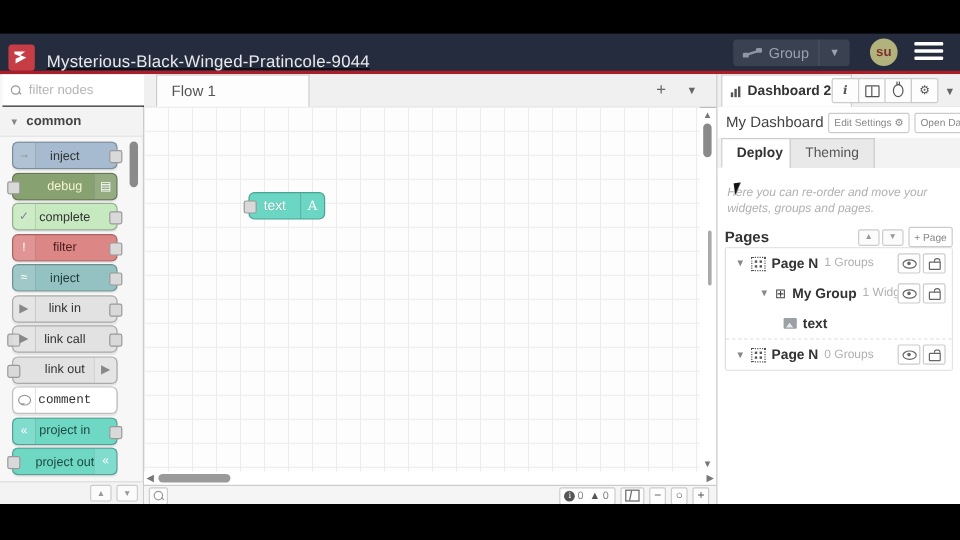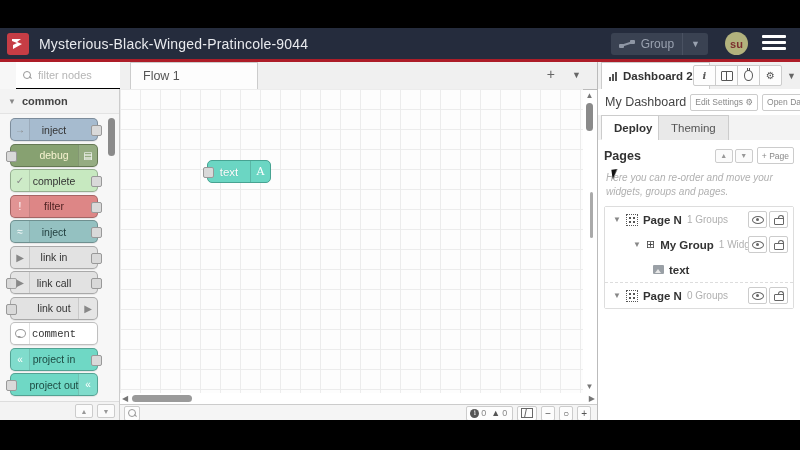--- a/index.html
+++ b/index.html
@@ -3,21 +3,21 @@
 <meta charset="utf-8">
 <style>
   html,body{margin:0;padding:0;background:#000;}
   #app{position:relative;width:800px;height:450px;overflow:hidden;background:#000;
        font-family:"Liberation Sans","DejaVu Sans",sans-serif;-webkit-font-smoothing:antialiased;}
   .abs{position:absolute;}
 
   
   #bar-top{left:0;top:0;width:800px;height:28px;background:#000;}
   #header{left:0;top:28px;width:800px;height:31px;background:#252c3d;border-bottom:3px solid #ad1d28;
-          display:flex;align-items:center;}
+          display:flex;align-items:flex-end;text-decoration:underline;}
   #logo{width:22px;height:22px;margin-left:7px;background:#c63d45;border-radius:3px;
         display:flex;align-items:center;justify-content:center;}
   #logo svg{display:block;}
   #header-title{color:#e8eaee;font-size:14px;margin-left:10px;letter-spacing:.2px;}
   #deploy-group{position:absolute;right:92px;top:5px;height:22px;background:#3a4252;border-radius:3px;
                 display:flex;align-items:center;color:#9aa2b0;font-size:12px;}
   .deploy-icon{display:inline-block;width:16px;height:10px;position:relative;margin:0 6px 0 8px;}
   .deploy-icon i{position:absolute;width:5px;height:4px;background:#8f97a5;border-radius:1px;}
   .deploy-icon i:nth-child(1){left:0;top:5px;}
   .deploy-icon i:nth-child(2){right:0;top:1px;}
@@ -27,21 +27,21 @@
           color:#7c2f2f;font-size:11px;font-weight:bold;display:flex;align-items:center;justify-content:center;}
   #hamburger{position:absolute;right:14px;top:7px;width:24px;}
   #hamburger i{display:block;height:3px;background:#fff;margin-bottom:3px;border-radius:1px;}
 
   
   #main{left:0;top:62px;width:800px;height:358px;background:#fff;}
   #bar-bottom{left:0;top:420px;width:800px;height:30px;background:#000;}
 
   
   #palette{left:0;top:0;width:119px;height:358px;background:#f7f7f7;border-right:1px solid #ccc;}
-  #palette-search{position:absolute;left:16px;top:0;width:119px;height:26px;background:#fff;border-bottom:1px solid #000000;
+  #palette-search{position:absolute;left:2px;top:0;width:119px;height:26px;background:#fff;border-bottom:1px solid #000000;
                   display:flex;align-items:center;}
   .mag{display:inline-block;width:8px;height:8px;position:relative;margin:0 5px 0 7px;flex:none;}
   .mag::before{content:'';position:absolute;left:0;top:0;width:6px;height:6px;border:1px solid #999;border-radius:50%;}
   .mag::after{content:'';position:absolute;left:6px;top:6px;width:3px;height:1px;background:#999;transform:rotate(45deg);}
   #palette-search input{border:0;outline:none;width:80px;font-size:11px;color:#555;background:transparent;}
   #palette-search input::placeholder{color:#b5b5b5;}
   #palette-cat{position:absolute;left:0;top:27px;width:119px;height:24px;background:#f3f3f3;border-bottom:1px solid #e3e3e3;
                display:flex;align-items:center;font-size:11px;font-weight:bold;color:#444;}
   #palette-cat .chev{color:#888;font-size:8px;margin:0 6px 0 8px;}
   #palette-list{position:absolute;left:0;top:52px;width:119px;height:288px;overflow:hidden;}
@@ -344,29 +344,29 @@
           <span>Open Dashboard</span>&nbsp;
         </span>
       </div>
 
       <div id="sb-subtabs">
         <div class="subtab" id="subtab-layout">Deploy</div>
         <div class="subtab" id="subtab-theming">Theming</div>
       </div>
 
       <div id="sb-content">
+        <div id="helper">
+          <span>Here you can re-order and move your widgets, groups and pages.</span>
+          <span id="cursor"></span>
+        </div>
         <div id="pages-row">
           <span class="h">Pages</span>
           <span class="tinybtn">▲</span>
           <span class="tinybtn">▼</span>
           <span class="minibtn" style="margin-left:2px;">+ Page</span>
-        </div>
-        <div id="helper">
-          <span>Here you can re-order and move your widgets, groups and pages.</span>
-          <span id="cursor"></span>
         </div>
         <div id="tree">
             <div class="trow" style="padding-left: 8px;">
               <span class="chev">▼</span>
               <span class="i-page"></span>
               <span class="name">Page N</span>
               <span class="meta">1 Groups</span>
               <span class="acts">
                 <span class="actbtn">
                   <span class="i-eye"></span>

